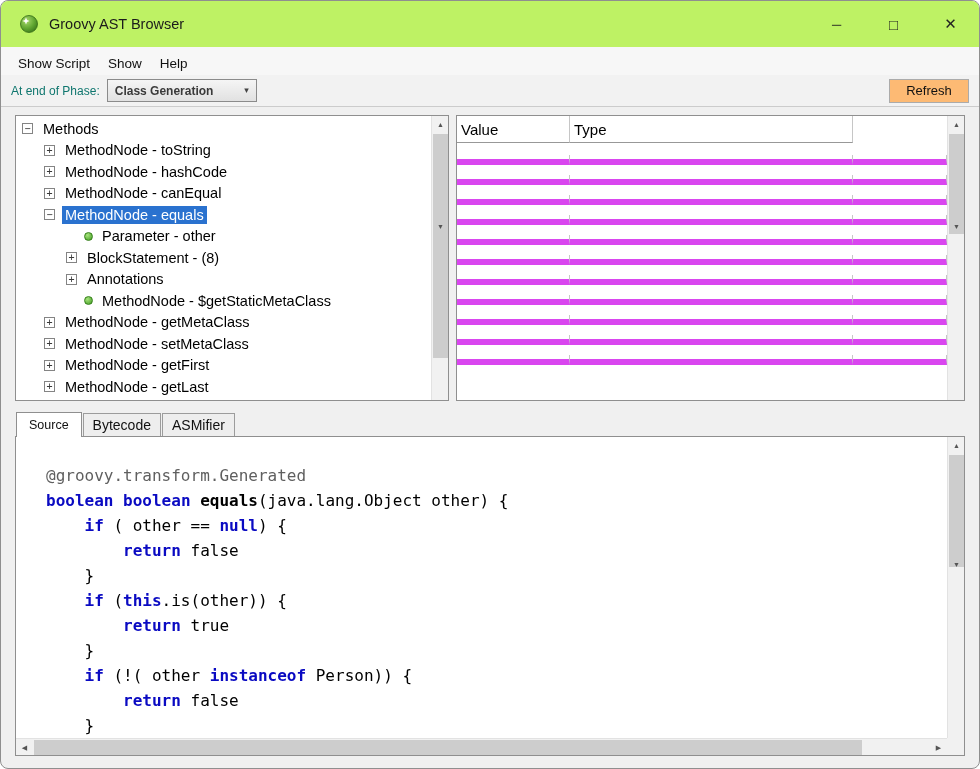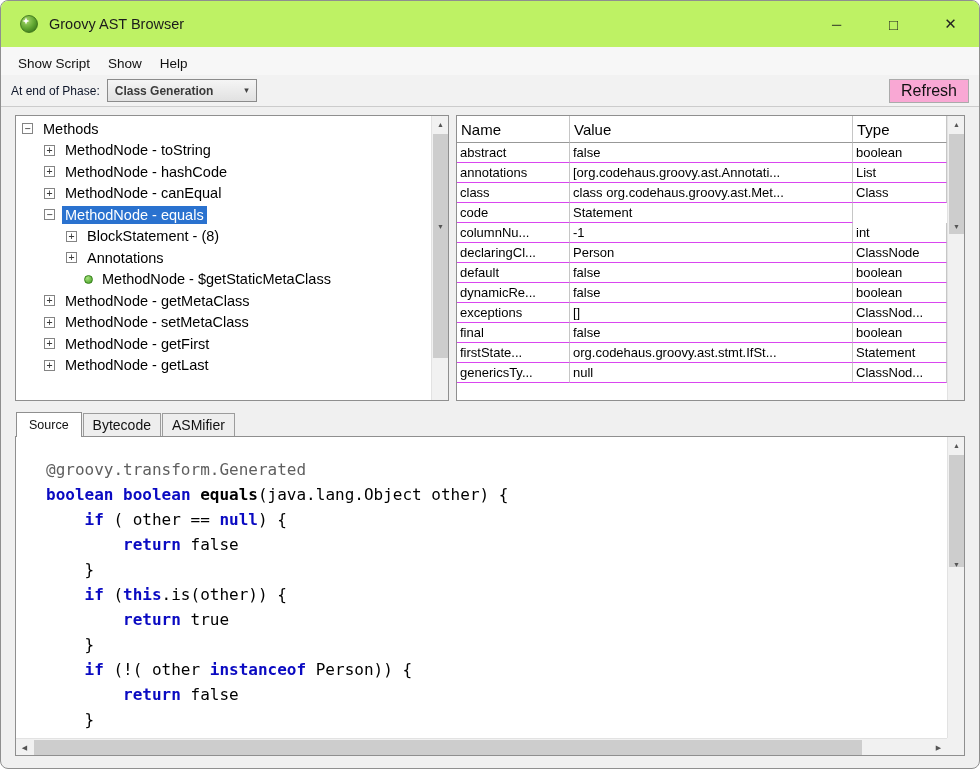--- a/index.html
+++ b/index.html
@@ -15,25 +15,25 @@
   .win-btn.min{font-size:13px;}
   .win-btn.max{font-size:15px;}
   .win-btn.cls{font-size:15px;}
 
   
   .menubar{height:28px;display:flex;align-items:flex-end;padding-left:8px;background:#f7f7f7;flex:none;}
   .menu-item{font-size:13.5px;color:#111;padding:4px 9px;}
 
   
   .toolbar{height:32px;display:flex;align-items:center;padding:0 10px;border-bottom:1px solid #cccccc;background:#f2f2f2;flex:none;}
-  .phase-label{font-size:12px;color:#0f172a;margin-right:7px;}
+  .phase-label{font-size:12px;color:#0f766e;margin-right:7px;}
   .combo{width:150px;height:23px;background:linear-gradient(#f5f5f5,#e1e1e1);border:1px solid #8b8b8b;display:flex;align-items:center;padding:0 7px;justify-content:flex-end;}
   .combo-text{flex:1;font-size:12px;font-weight:bold;color:#3a3a3a;white-space:nowrap;overflow:hidden;}
   .combo-arrow{font-size:9px;color:#444;line-height:1;}
-  .refresh-btn{margin-left:auto;width:80px;height:24px;background:#f9a8d4;border:1px solid #ababab;font-size:16px;color:#111;font-family:inherit;}
+  .refresh-btn{margin-left:auto;width:80px;height:24px;background:#fdba74;border:1px solid #ababab;font-size:13px;color:#111;font-family:inherit;}
 
   
   .main{flex:1;padding:8px 14px 0;display:flex;flex-direction:column;min-height:0;}
   .split-top{display:flex;gap:7px;height:286px;flex:none;}
   .panel{background:#fff;border:1px solid #8f8f8f;position:relative;overflow:hidden;}
   .tree-panel{width:434px;flex:none;}
   .table-panel{flex:1;}
 
   
   .tree{position:absolute;top:0;left:0;right:17px;bottom:0;padding-top:2px;overflow:hidden;}
@@ -56,29 +56,29 @@
   .sb-h .sb-btn.left{left:0;top:0;}
   .sb-h .sb-btn.right{right:0;top:0;}
   .sb-thumb-h{position:absolute;top:1px;height:15px;background:#cdcdcd;}
   .sb-corner{position:absolute;right:0;bottom:0;width:17px;height:17px;background:#f1f1f1;}
 
   
   .thead{display:grid;grid-template-columns:113px 283px 1fr;height:27px;margin-right:17px;background:#fff;}
   .th{font-size:15px;color:#000;padding:3px 4px;border-right:1px solid #c6c6c6;border-bottom:1px solid #989898;white-space:nowrap;overflow:hidden;display:flex;align-items:center;}
   .tbody{margin-right:17px;}
   .trow{display:grid;grid-template-columns:113px 283px 1fr;height:20px;}
-  .td{font-size:13px;color:#000;padding:2px 3px;border-right:1px solid #c6c6c6;border-bottom:1px solid #d946ef;white-space:nowrap;overflow:hidden;line-height:15px;}
+  .td{font-size:13px;color:#000;padding:2px 3px;border-right:1px solid #c6c6c6;border-bottom:6px solid #d946ef;white-space:nowrap;overflow:hidden;line-height:15px;margin-top:12px;}
 
   
   .bottom{margin-top:8px;height:347px;display:flex;flex-direction:column;flex:none;}
   .tab-row{height:27px;display:flex;align-items:flex-end;padding-left:1px;position:relative;z-index:2;flex:none;}
   .tab{border:1px solid #9c9c9c;border-bottom:none;background:#eeeeee;padding:3px 9px;font-size:14px;margin-right:1px;color:#111;}
   .tab.selected{background:#fff;font-size:12.5px;padding:5px 12px;margin-bottom:-1px;border-color:#8f8f8f;position:relative;z-index:3;}
   .code-panel{flex:1;}
-  .code{position:absolute;top:0;left:0;right:17px;bottom:17px;padding:20px 0 0 30px;overflow:hidden;font-family:"DejaVu Sans Mono",monospace;font-size:16px;}
+  .code{position:absolute;top:0;left:0;right:17px;bottom:17px;padding:26px 0 0 30px;overflow:hidden;font-family:"DejaVu Sans Mono",monospace;font-size:16px;}
   .code-line{white-space:pre;line-height:25px;height:25px;}
   .tok-kw{color:#0a0ac2;font-weight:bold;}
   .tok-ann{color:#5f5f5f;}
   .tok-fn{font-weight:bold;color:#000;}
   .tok-pl{color:#000;}
 </style>
 </head>
 <body>
 
 <div class="window">
@@ -146,20 +146,25 @@
             </div>
             <div class="tree-row" style="padding-left: 28px;">
               <span class="toggle">+</span>
               <span class="tree-label">MethodNode - canEqual</span>
             </div>
             <div class="tree-row" style="padding-left: 28px;">
               <span class="toggle">−</span>
               <span class="tree-label selected">MethodNode - equals</span>
             </div>
             <div class="tree-row" style="padding-left: 50px;">
+              <span class="tgl-space"></span>
+              <span class="leaf-dot"></span>
+              <span class="tree-label">Parameter - other</span>
+            </div>
+            <div class="tree-row" style="padding-left: 50px;">
               <span class="toggle">+</span>
               <span class="tree-label">BlockStatement - (8)</span>
             </div>
             <div class="tree-row" style="padding-left: 50px;">
               <span class="toggle">+</span>
               <span class="tree-label">Annotations</span>
             </div>
             <div class="tree-row" style="padding-left: 50px;">
               <span class="tgl-space"></span>
               <span class="leaf-dot"></span>
@@ -188,42 +193,37 @@
             </div>
           <div class="sb-thumb" style="top:18px;height:224px;"></div>
           <div class="sb-btn bottom">
               <span class="glyph">▼</span>
             </div>
         </div>
       </div>
 
       <div class="panel table-panel">
         <div class="thead">
-            <div class="th">Name</div>
             <div class="th">Value</div>
             <div class="th">Type</div>
           </div>
         <div class="tbody">
             <div class="trow">
               <div class="td">abstract</div>
               <div class="td">false</div>
               <div class="td">boolean</div>
             </div>
             <div class="trow">
               <div class="td">annotations</div>
               <div class="td">[org.codehaus.groovy.ast.Annotati...</div>
               <div class="td">List</div>
             </div>
             <div class="trow">
-              <div class="td">class</div>
-              <div class="td">class org.codehaus.groovy.ast.Met...</div>
-              <div class="td">Class</div>
-            </div>
-            <div class="trow">
               <div class="td">code</div>
+              <div class="td">org.codehaus.groovy.ast.stmt.Bloc...</div>
               <div class="td">Statement</div>
             </div>
             <div class="trow">
               <div class="td">columnNu...</div>
               <div class="td">-1</div>
               <div class="td">int</div>
             </div>
             <div class="trow">
               <div class="td">declaringCl...</div>
               <div class="td">Person</div>

